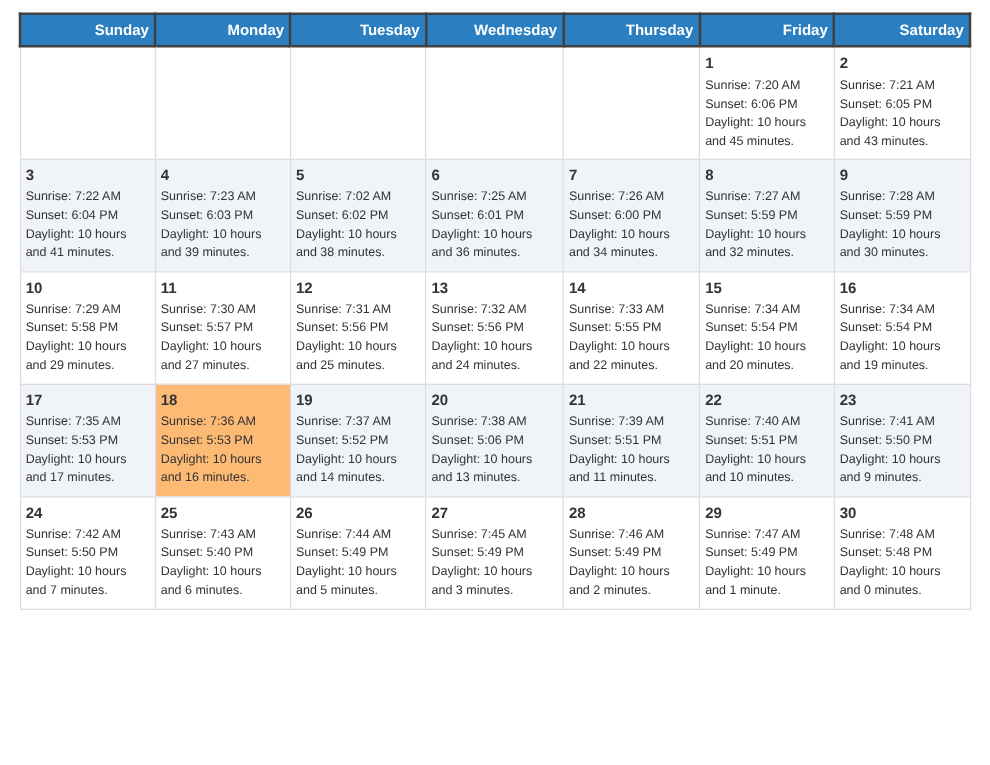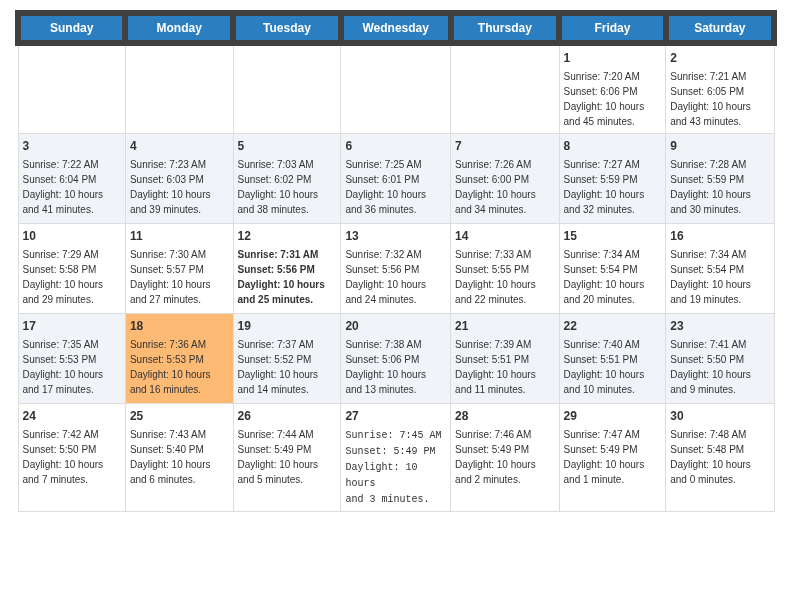--- a/index.html
+++ b/index.html
@@ -6,21 +6,21 @@
     body { font-family: Arial, sans-serif; background: #fff; width: 792px; min-height: 612px; }
     .page { width: 792px; padding: 10px 15px; }
     .header { display: flex; justify-content: space-between; align-items: flex-start; margin-bottom: 8px; }
     .logo { display: flex; flex-direction: column; align-items: flex-start; }
     .logo-container { display: flex; align-items: center; gap: 4px; }
     .title-block { text-align: right; }
     .title-block h1 { font-size: 32px; font-weight: bold; color: #222; }
     .title-block h2 { font-size: 16px; font-weight: normal; color: #555; }
     table { width: 100%; border-collapse: collapse; font-size: 10.5px; }
     thead tr { background: #2b7fc1; color: #fff; }
-    thead th { padding: 5px 4px; font-size: 12px; font-weight: bold; text-align: center; border: 6px solid #404040; }
+    thead th { padding: 5px 4px; font-size: 12px; font-weight: bold; text-align: right; border: 2px solid #404040; }
     tbody tr { border-bottom: 1px solid #ccc; }
     tbody td { vertical-align: top; padding: 4px 4px; border: 1px solid #ddd; min-height: 80px; height: 90px; width: 113px; color: #333; line-height: 1.4; }
     .day-num { font-weight: bold; font-size: 12px; display: block; margin-bottom: 2px; }
     .day-info { font-size: 10px; color: #333; }
     .empty-cell { background: #f9f9f9; }
     tbody tr:nth-child(even) td { background: #f5f8fb; }
     tbody tr:nth-child(odd) td { background: #fff; }
   </style>
 </head>
 <body>
@@ -57,21 +57,21 @@
         </tr>
         <tr>
           <td style="background: rgb(240, 244, 248);"><span class="day-num">3</span><span class="day-info" style="white-space: pre-line; text-align: center;">Sunrise: 7:22 AM
 Sunset: 6:04 PM
 Daylight: 10 hours
 and 41 minutes.</span></td>
           <td style="background: rgb(240, 244, 248);"><span class="day-num">4</span><span class="day-info" style="white-space: pre-line;">Sunrise: 7:23 AM
 Sunset: 6:03 PM
 Daylight: 10 hours
 and 39 minutes.</span></td>
-          <td style="background: rgb(240, 244, 248);"><span class="day-num">5</span><span class="day-info" style="white-space: pre-line;">Sunrise: 7:03 AM
+          <td style="background: rgb(240, 244, 248);"><span class="day-num">5</span><span class="day-info" style="white-space: pre-line;">Sunrise: 7:02 AM
 Sunset: 6:02 PM
 Daylight: 10 hours
 and 38 minutes.</span></td>
           <td style="background: rgb(240, 244, 248);"><span class="day-num">6</span><span class="day-info" style="white-space: pre-line;">Sunrise: 7:25 AM
 Sunset: 6:01 PM
 Daylight: 10 hours
 and 36 minutes.</span></td>
           <td style="background: rgb(240, 244, 248);"><span class="day-num">7</span><span class="day-info" style="white-space: pre-line;">Sunrise: 7:26 AM
 Sunset: 6:00 PM
 Daylight: 10 hours
@@ -87,21 +87,21 @@
         </tr>
         <tr>
           <td style="background: rgb(255, 255, 255);"><span class="day-num">10</span><span class="day-info" style="white-space: pre-line;">Sunrise: 7:29 AM
 Sunset: 5:58 PM
 Daylight: 10 hours
 and 29 minutes.</span></td>
           <td style="background: rgb(255, 255, 255);"><span class="day-num">11</span><span class="day-info" style="white-space: pre-line;">Sunrise: 7:30 AM
 Sunset: 5:57 PM
 Daylight: 10 hours
 and 27 minutes.</span></td>
-          <td style="background: rgb(255, 255, 255);"><span class="day-num">12</span><span class="day-info" style="white-space: pre-line; font-weight: bold;">Sunrise: 7:31 AM
+          <td style="background: rgb(255, 255, 255);"><span class="day-num">12</span><span class="day-info" style="white-space: pre-line;">Sunrise: 7:31 AM
 Sunset: 5:56 PM
 Daylight: 10 hours
 and 25 minutes.</span></td>
           <td style="background: rgb(255, 255, 255);"><span class="day-num">13</span><span class="day-info" style="white-space: pre-line;">Sunrise: 7:32 AM
 Sunset: 5:56 PM
 Daylight: 10 hours
 and 24 minutes.</span></td>
           <td style="background: rgb(255, 255, 255);"><span class="day-num">14</span><span class="day-info" style="white-space: pre-line;">Sunrise: 7:33 AM
 Sunset: 5:55 PM
 Daylight: 10 hours
@@ -151,21 +151,21 @@
 Daylight: 10 hours
 and 7 minutes.</span></td>
           <td style="background: rgb(255, 255, 255);"><span class="day-num">25</span><span class="day-info" style="white-space: pre-line;">Sunrise: 7:43 AM
 Sunset: 5:40 PM
 Daylight: 10 hours
 and 6 minutes.</span></td>
           <td style="background: rgb(255, 255, 255);"><span class="day-num">26</span><span class="day-info" style="white-space: pre-line;">Sunrise: 7:44 AM
 Sunset: 5:49 PM
 Daylight: 10 hours
 and 5 minutes.</span></td>
-          <td style="background: rgb(255, 255, 255);"><span class="day-num">27</span><span class="day-info" style="white-space: pre-line; font-family: Liberation Mono, monospace;">Sunrise: 7:45 AM
+          <td style="background: rgb(255, 255, 255);"><span class="day-num">27</span><span class="day-info" style="white-space: pre-line;">Sunrise: 7:45 AM
 Sunset: 5:49 PM
 Daylight: 10 hours
 and 3 minutes.</span></td>
           <td style="background: rgb(255, 255, 255);"><span class="day-num">28</span><span class="day-info" style="white-space: pre-line;">Sunrise: 7:46 AM
 Sunset: 5:49 PM
 Daylight: 10 hours
 and 2 minutes.</span></td>
           <td style="background: rgb(255, 255, 255);"><span class="day-num">29</span><span class="day-info" style="white-space: pre-line;">Sunrise: 7:47 AM
 Sunset: 5:49 PM
 Daylight: 10 hours

